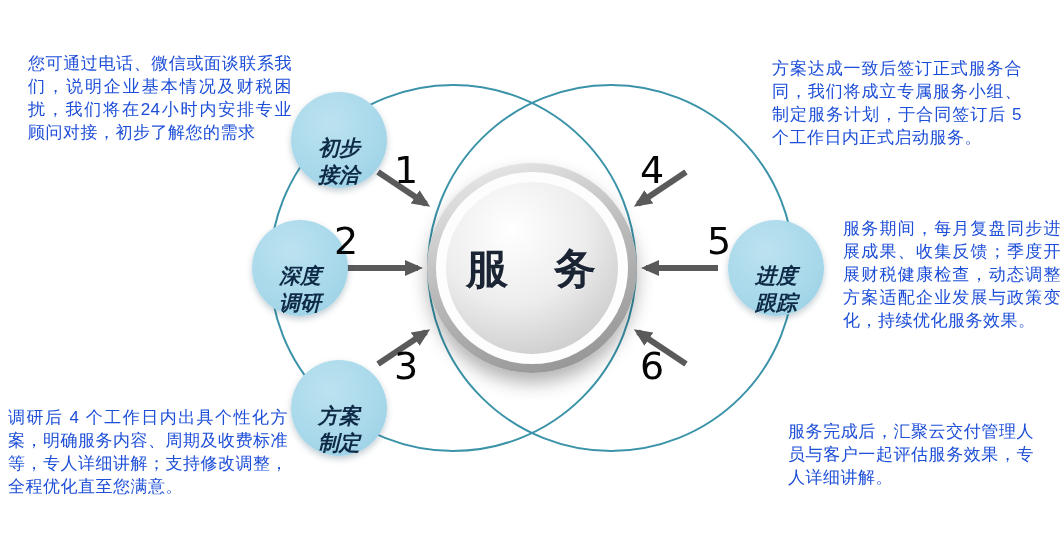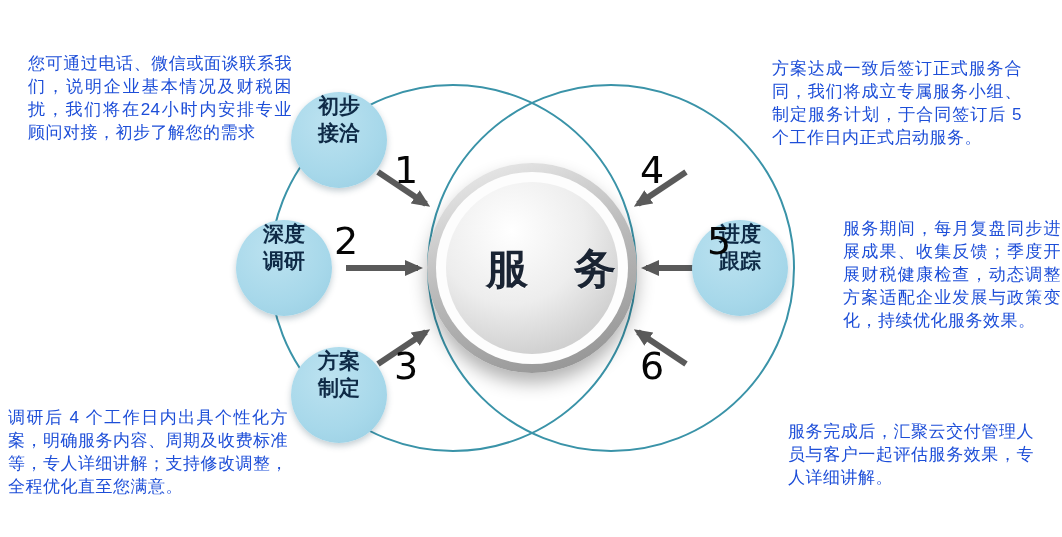--- a/index.html
+++ b/index.html
@@ -18,28 +18,29 @@
   .d2{left:8px;top:220px;width:232px;}
   .d3{left:8px;top:406px;width:280px;}
   .d4{left:772px;top:57px;width:250px;}
   .d5{left:843px;top:217px;width:218px;}
   .d6{left:788px;top:420px;width:246px;}
 
   
   .step{
     position:absolute;width:96px;height:96px;border-radius:50%;
     background:radial-gradient(circle at 40% 32%,#bce2f0 0%,#a7d8ea 60%,#97cde2 100%);
-    display:flex;align-items:flex-start;justify-content:center;text-align:center;
+    display:flex;align-items:flex-end;justify-content:center;text-align:center;
     box-shadow:0 3px 6px rgba(20,60,80,0.25);
+    font-style:italic;
   }
   .s1{left:291px;top:92px;}
-  .s2{left:236px;top:220px;}
-  .s3{left:291px;top:347px;}
+  .s2{left:252px;top:220px;}
+  .s3{left:291px;top:360px;}
   .s4{left:683px;top:92px;}
-  .s5{left:692px;top:220px;}
+  .s5{left:728px;top:220px;}
   .s6{left:683px;top:348px;}
   .step-label{font-weight:bold;font-size:21px;line-height:27px;color:#0e2a46;}
   .step-label span{display:block;}
 
   
   .num{
     position:absolute;transform:translate(-50%,-50%);
     font-size:38px;font-weight:400;color:#050505;
     font-family:"DejaVu Sans","Liberation Sans",sans-serif;
   }
@@ -53,21 +54,21 @@
   
   .center{
     position:absolute;left:427px;top:163px;width:210px;height:210px;border-radius:50%;
     background:linear-gradient(160deg,#f0f0f0 0%,#bcbcbc 45%,#8f8f8f 100%);
     box-shadow:0 10px 18px rgba(0,0,0,0.30);
   }
   .center-white{position:absolute;inset:9px;border-radius:50%;background:#fdfdfd;}
   .center-inner{
     position:absolute;inset:19px;border-radius:50%;
     background:radial-gradient(circle at 38% 28%,#ffffff 0%,#ededed 45%,#d2d2d2 75%,#bfbfbf 100%);
-    display:flex;flex-direction:column;align-items:flex-end;justify-content:center;
+    display:flex;flex-direction:column;align-items:center;justify-content:center;
   }
   .center-line{
     font-size:42px;font-weight:bold;color:#1a2433;line-height:53px;letter-spacing:2px;
     text-shadow:0 1px 0 rgba(255,255,255,0.6);
   }
 </style>
 </head>
 <body>
 
 <div class="canvas">

